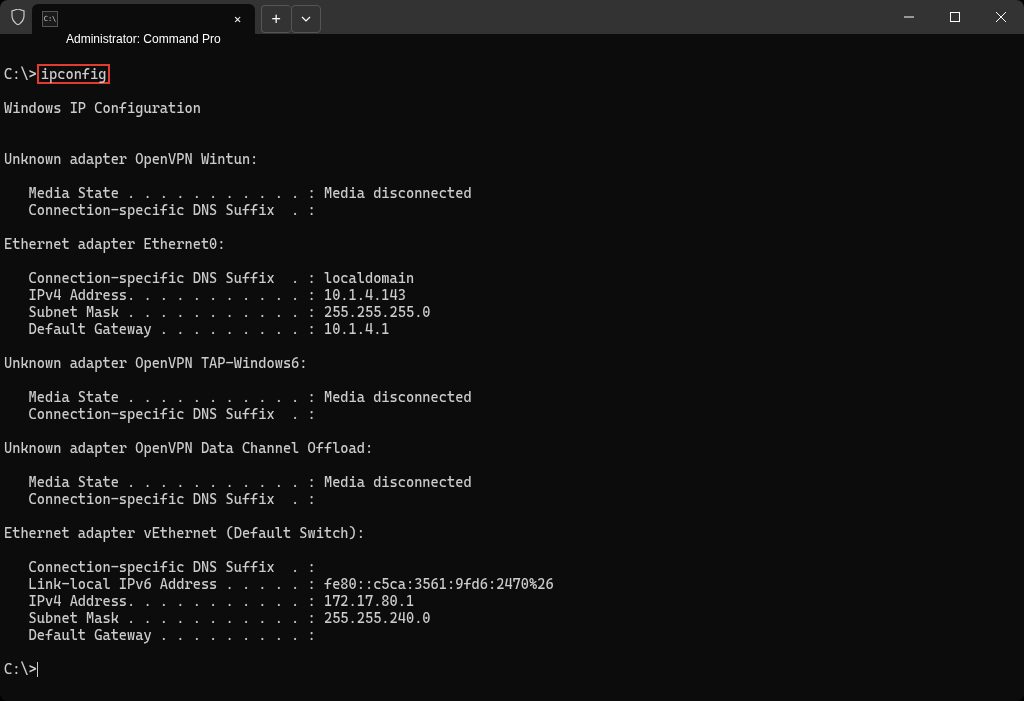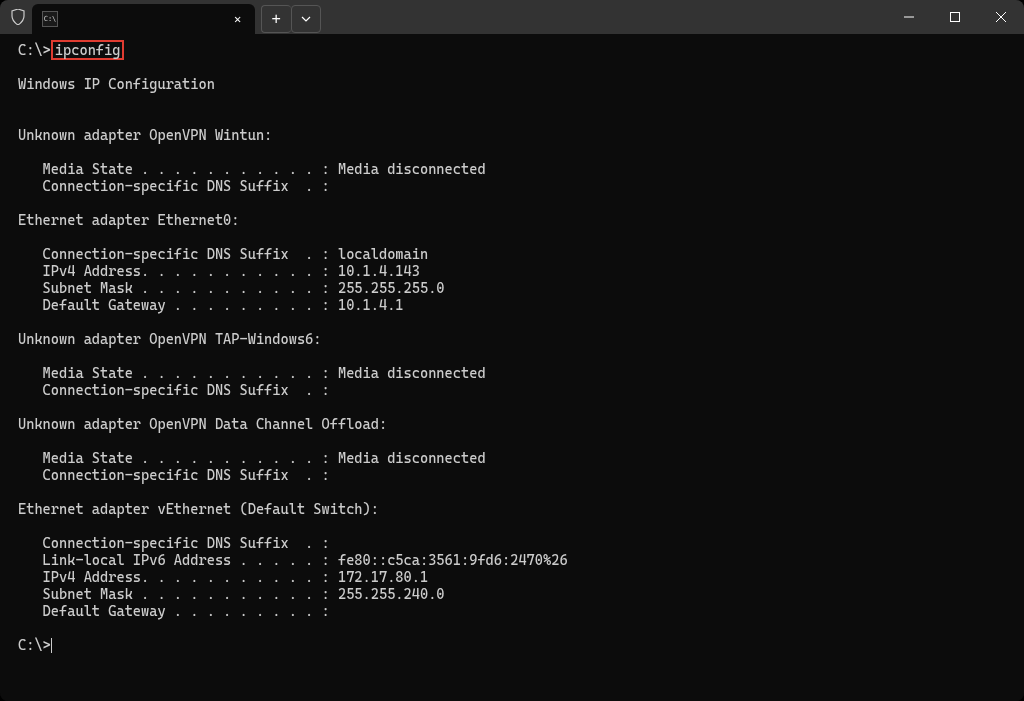--- a/index.html
+++ b/index.html
@@ -12,21 +12,21 @@
   .tab-icon { width: 16px; height: 16px; background: #1a1a1a; border: 1px solid #555; display:flex; align-items:center; justify-content:center; font-size:7px; color:#ccc; font-family: Consolas, monospace;}
   .tab-title { color: #ffffff; font-size: 12px; font-family: 'Segoe UI', sans-serif; flex: 1; white-space: nowrap; overflow: hidden; margin-top: 40px; }
   .tab-close { color: #ffffff; font-size: 12px; width: 18px; height: 18px; display: flex; align-items: center; justify-content: center; border-radius: 3px; cursor: pointer; }
   .tab-actions { display: flex; align-items: center; margin-left: 6px; margin-top: 4px; }
   .tab-new, .tab-dropdown { width: 30px; height: 28px; display: flex; align-items: center; justify-content: center; color: #ffffff; cursor: pointer; border-radius: 4px; font-family: 'Segoe UI', sans-serif; }
   .tab-new { border:1px solid #555; border-top-left-radius:4px; border-bottom-left-radius:4px; border-right:none; font-size: 16px; font-weight:300;}
   .tab-dropdown { border:1px solid #555; border-top-right-radius:4px; border-bottom-right-radius:4px; font-size:10px;}
   .titlebar-spacer { flex: 1; }
   .window-controls { display: flex; }
   .win-btn { width: 46px; height: 34px; display: flex; align-items: center; justify-content: center; color: #ffffff; cursor: pointer; }
-  .terminal-body { flex: 1; background: #0c0c0c; padding: 8px 18px; overflow: hidden; }
+  .terminal-body { flex: 1; background: #0c0c0c; padding: 8px 4px; overflow: hidden; margin-top: 24px; }
   .terminal-content { color: #cccccc; font-size: 14px; line-height: 17px; white-space: pre; font-family: Consolas, 'Cascadia Mono', monospace; }
   .prompt-line { display: inline; }
   .highlight-box { border: 2px solid #e03c31; padding: 0 2px; }
   .cursor { display:inline-block; width:1px; height:15px; background:#cccccc; vertical-align: text-bottom; margin-left:0px;}
 </style>
 </head>
 <body>
 
 <div class="window">
   <div class="titlebar">

